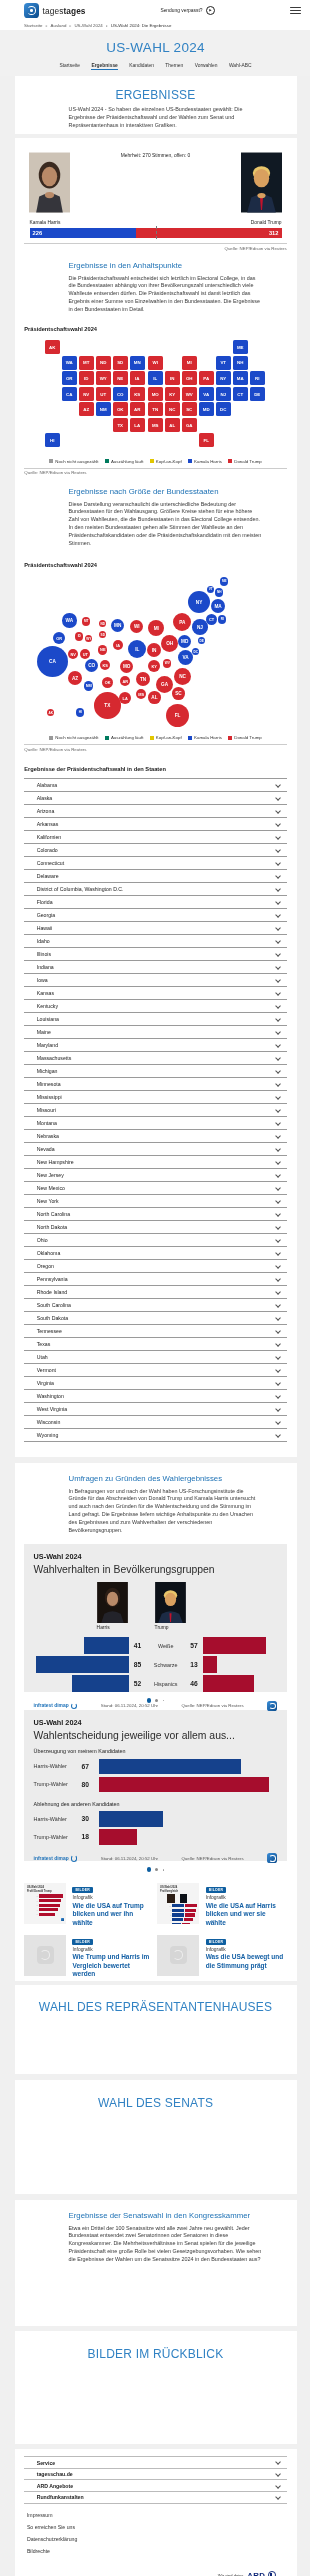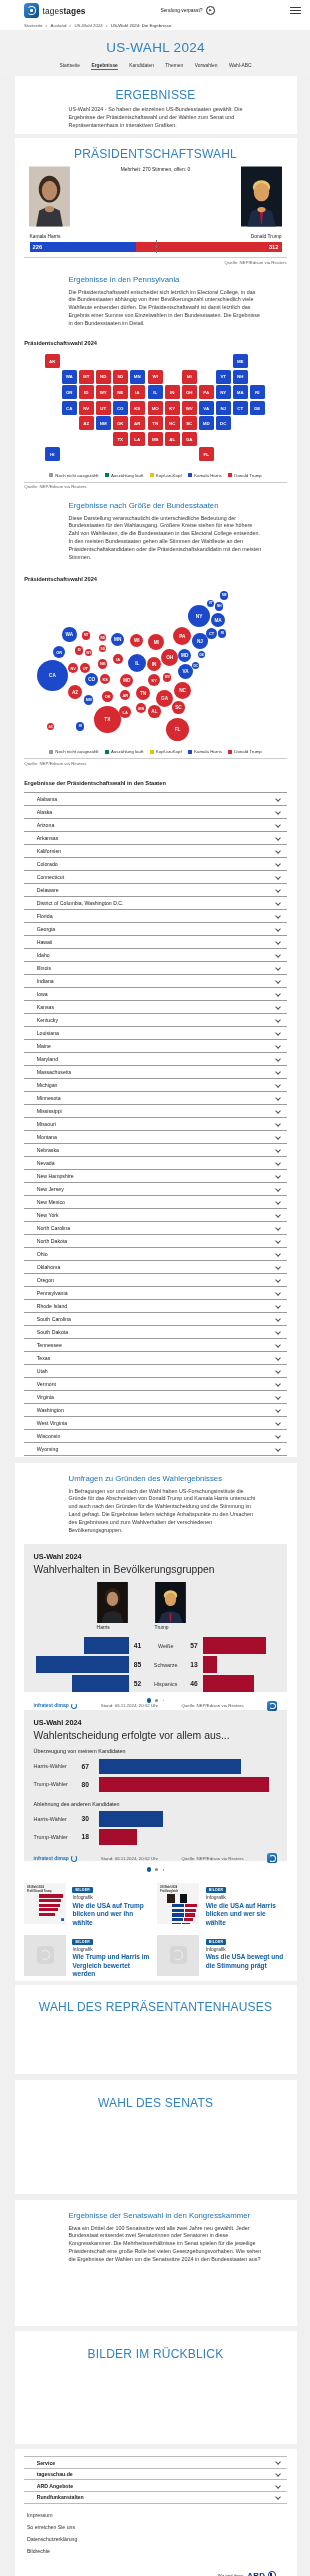--- a/index.html
+++ b/index.html
@@ -162,21 +162,20 @@
     </div>
 </div>
 
 <div class="card" style="height:58px;padding-top:11.4px;">
   <div class="sec-title">ERGEBNISSE</div>
   <div class="para">US-Wahl 2024 - So haben die einzelnen US-Bundesstaaten gewählt: Die Ergebnisse der Präsidentschaftswahl und der Wahlen zum Senat und Repräsentantenhaus in interaktiven Grafiken.</div>
 </div>
 <div class="gap8"></div>
 
 <div class="card" style="height:1319px;padding-top:8.3px;">
-  <div class="sec-title">PRÄSIDENTSCHAFTSWAHL</div>
 
   <div class="cand-wrap">
     <div class="majority">Mehrheit: 270 Stimmen, offen: 0</div>
     <div class="photo left">
       <svg width="41" height="61" viewBox="0 0 80 117">
           <rect width="80" height="117" fill="#cdc3b6"></rect>
           <ellipse cx="40" cy="44" rx="21" ry="26" fill="#3a2a20"></ellipse>
           <ellipse cx="40" cy="47" rx="15" ry="19" fill="#b98a68"></ellipse>
           <path d="M14 117 L20 86 Q40 74 60 86 L66 117 Z" fill="#35353b"></path>
           <ellipse cx="40" cy="83" rx="9" ry="6" fill="#b98a68"></ellipse>
@@ -198,21 +197,21 @@
     <span>Donald Trump</span>
   </div>
   <div class="ev-bar" id="ev-bar">
       <div class="b" style="width: 106px;">226</div>
       <div class="r">312</div>
       <div class="maj-mark" style="left: 126px;"></div>
     </div>
   <div class="divline"></div>
   <div class="quelle right">Quelle: NEP/Edison via Reuters</div>
 
-  <div class="subhead" style="margin-top:10.4px;">Ergebnisse in den Pennsylvania</div>
+  <div class="subhead" style="margin-top:10.4px;">Ergebnisse in den Anhaltspunkte</div>
   <div class="para">Die Präsidentschaftswahl entscheidet sich letztlich im Electoral College, in das die Bundesstaaten abhängig von ihrer Bevölkerungszahl unterschiedlich viele Wahlleute entsenden dürfen. Die Präsidentschaftswahl ist damit letztlich das Ergebnis einer Summe von Einzelwahlen in den Bundesstaaten. Die Ergebnisse in den Bundesstaaten im Detail.</div>
 
   <div class="blabel" style="margin-top:12.4px;">Präsidentschaftswahl 2024</div>
   <div class="geo-map" id="geo-map">
       <div class="tile" style="left: 120px; top: 78px; background: rgb(214, 41, 48);">AL</div>
       <div class="tile" style="left: 0px; top: 0px; background: rgb(214, 41, 48);">AK</div>
       <div class="tile" style="left: 34px; top: 62px; background: rgb(214, 41, 48);">AZ</div>
       <div class="tile" style="left: 85px; top: 62px; background: rgb(214, 41, 48);">AR</div>
       <div class="tile" style="left: 17px; top: 47px; background: rgb(27, 73, 201);">CA</div>
       <div class="tile" style="left: 68px; top: 47px; background: rgb(27, 73, 201);">CO</div>
@@ -658,21 +657,21 @@
     </div>
   </div>
   <div class="dots">
       <span class="dot d1"></span>
       <span class="dot d2"></span>
       <span class="dot d3"></span>
     </div>
 
   <div class="infobox" style="height:151px;margin-top:7.3px;">
     <div class="kicker">US-Wahl 2024</div>
-    <div class="ib-title">Wahlentscheidung erfolgte vor allem aus...</div>
+    <div class="ib-title">Wahlentscheidung jeweilige vor allem aus...</div>
     <div id="decision-groups" style="margin-top:4.1px;">
         <div class="grp-label">Überzeugung von meinem Kandidaten</div>
         <div class="dec-row">
           <div class="lb">Harris-Wähler</div>
           <div class="vl">67</div>
           <div class="bar bar-blue" style="width: 142px;"></div>
         </div>
         <div class="dec-row">
           <div class="lb">Trump-Wähler</div>
           <div class="vl">80</div>

